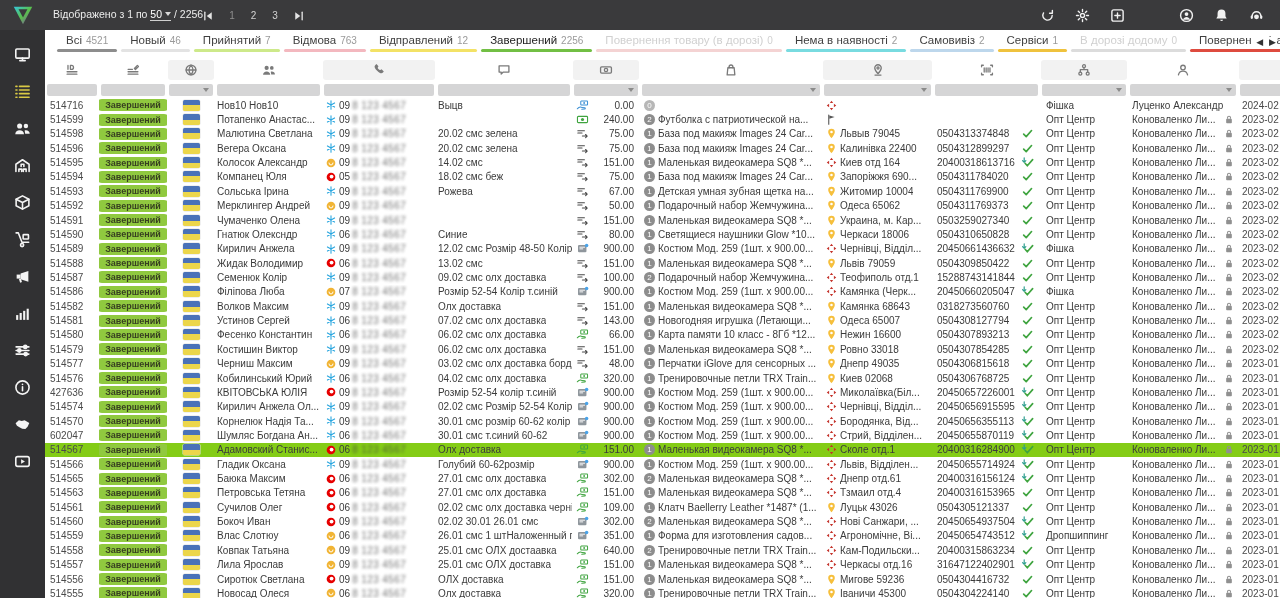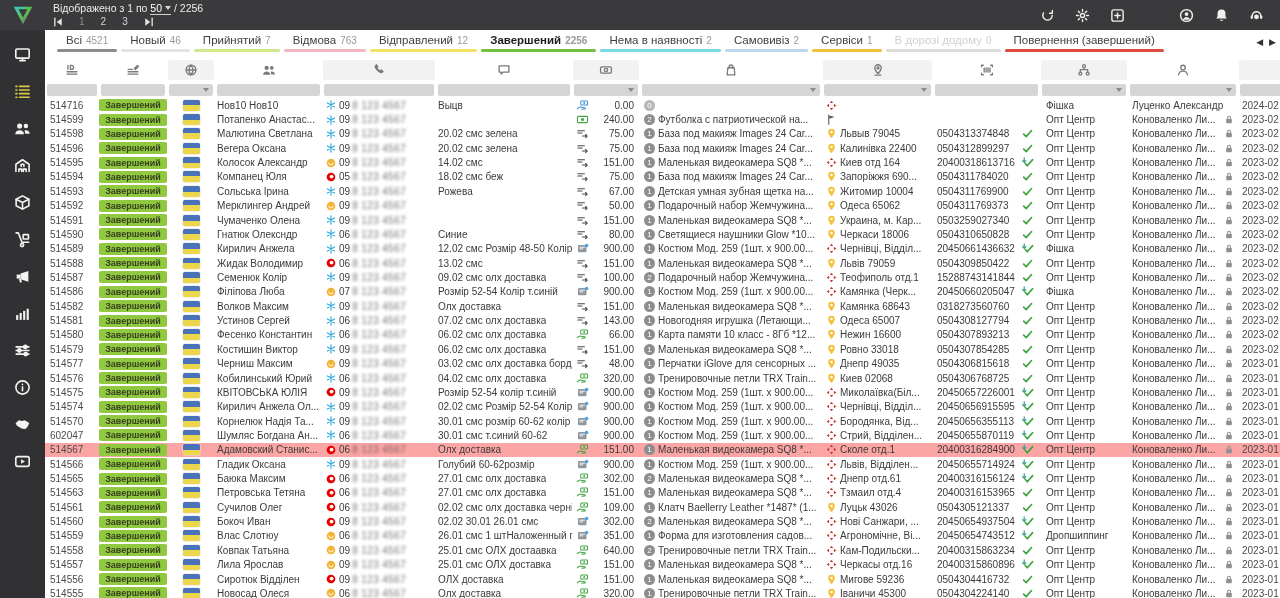--- a/index.html
+++ b/index.html
@@ -5,21 +5,21 @@
   *{box-sizing:border-box;margin:0;padding:0}
   html,body{width:1280px;height:598px;overflow:hidden;background:#fff;
     font-family:"Liberation Sans","DejaVu Sans",sans-serif;color:#3b3b3b}
   .ic{display:inline-flex;align-items:center;justify-content:center;flex:0 0 auto}
   .ic svg{display:block}
 
   
   .topbar{position:absolute;top:0;left:0;right:0;height:30px;background:#3a3a3c;
     display:flex;align-items:center;z-index:6}
   .logo{width:45px;height:30px;display:flex;align-items:center;justify-content:center}
-  .top-left{display:flex;flex-direction:column;justify-content:center;margin-left:8px}
+  .top-left{display:flex;justify-content:center;margin-left:8px}
   .shown{color:#ececec;font-size:10.5px;line-height:12px;white-space:nowrap}
   .pp{border-bottom:1px solid #cfcfcf;cursor:pointer;color:#fff}
   .caret{display:inline-block;width:0;height:0;border-left:3.5px solid transparent;
     border-right:3.5px solid transparent;border-top:4px solid #d8d8d8;margin-left:3px;vertical-align:2px}
   .pag{display:flex;align-items:center;gap:16px;margin-top:1px;height:13px}
   .pag .ic svg{width:10px;height:10px}
   .pnum{font-size:10px;color:#d2d2d2;cursor:pointer}
   .pnum.cur{color:#8f8f8f}
   .top-right{margin-left:auto;display:flex;align-items:center;gap:20px;padding-right:16px;color:#f1f1f1}
   .top-right .ic{cursor:pointer}
@@ -36,42 +36,42 @@
 
   
   .content{position:absolute;left:45px;top:30px;right:0;bottom:0;overflow:hidden;background:#fff}
 
   
   .tabsbar{height:27px;display:flex;align-items:flex-start;padding:4px 26px 0 10px;position:relative;white-space:nowrap;overflow:hidden}
   .tab{display:inline-flex;flex-direction:column;margin:0 2px;cursor:pointer;flex:0 0 auto}
   .tab .t{font-size:11.5px;color:#3f3f3f;padding:0 9px}
   .tab .cnt{color:#9a9a9a;font-size:10px;margin-left:4px}
   .tab .bar{height:3px;border-radius:2px;margin-top:3px}
-  .tab.active .t{font-weight:bold;color:#1d1d1d}
+  .tab.active .t{font-weight:normal;color:#1d1d1d}
   .tab.faded .t,.tab.faded .cnt{color:#d0d0d0}
   .tab-arrows{position:absolute;right:4px;top:7px;display:flex;gap:6px;font-size:9px;color:#333;background:#fff;padding-left:4px}
   .tab-arrows span{cursor:pointer}
 
   
   .hrow{display:flex;height:24px;align-items:center;padding-top:2px}
   .hcell{display:flex;align-items:center;justify-content:center;height:20px;margin:0 1px;
     border-radius:3px;color:#7a7a7a;cursor:pointer;flex:0 0 auto}
   .hcell.alt{background:#f2f2f2}
   .hcell .ic svg{width:14px;height:14px}
   .frow{display:flex;height:17px;align-items:center}
   .fcell{flex:0 0 auto;height:17px;display:flex;align-items:center;padding:0 2px}
   .fbox{height:12px;background:#d5d5d6;border-radius:2px;flex:1;display:flex;align-items:center;
     justify-content:flex-end;cursor:text}
   .fdd{display:inline-block;width:0;height:0;border-left:3px solid transparent;
     border-right:3px solid transparent;border-top:4px solid #8b8b8b;margin-right:4px}
 
   
   .rows{overflow:hidden;height:503px}
   .trow{display:flex;height:14.37px;align-items:center;font-size:10px;cursor:pointer}
-  .trow.hl{background:#fca5a5}
+  .trow.hl{background:#84cc16}
   .cell{display:flex;align-items:center;height:100%;overflow:hidden;white-space:nowrap;flex:0 0 auto}
   .c-id{width:54px;padding-left:5px;color:#4a4a4a}
   .c-st{width:68px;justify-content:center}
   .c-flag{width:48px;justify-content:center}
   .c-nm{width:107px;padding-left:2px}
   .c-ph{width:114px;padding-left:4px}
   .c-cm{width:136px;padding-left:2px}
   .c-pr{width:68px;padding:0 6px 0 4px}
   .c-prod{width:182px;padding-left:4px}
   .c-del{width:111px;padding-left:4px}
@@ -309,20 +309,24 @@
        <span class="bar" style="background:#f3b8bf"></span>
      </div>
       <div class="tab  ">
        <span class="t">Відправлений<span class="cnt">12</span></span>
        <span class="bar" style="background:#f3e266"></span>
      </div>
       <div class="tab active ">
        <span class="t">Завершений<span class="cnt">2256</span></span>
        <span class="bar" style="background:#72bf44"></span>
      </div>
+      <div class="tab  faded">
+       <span class="t">Повернення товару (в дорозі)<span class="cnt">0</span></span>
+       <span class="bar" style="background:#f4d3d3"></span>
+     </div>
       <div class="tab  ">
        <span class="t">Нема в наявності<span class="cnt">2</span></span>
        <span class="bar" style="background:#79dbe0"></span>
      </div>
       <div class="tab  ">
        <span class="t">Самовивіз<span class="cnt">2</span></span>
        <span class="bar" style="background:#bdd7ec"></span>
      </div>
       <div class="tab  ">
        <span class="t">Сервіси<span class="cnt">1</span></span>
@@ -1744,21 +1748,21 @@
           <span class="ic lk">
             <svg viewBox="0 0 12 12">
               <rect x="2.6" y="5.2" width="6.8" height="5.4" rx="1" fill="#909090"></rect>
               <path d="M4.2 5.2V3.8a1.8 1.8 0 013.6 0v1.4" stroke="#909090" stroke-width="1.3" fill="none"></path>
             </svg>
           </span>
         </div>
     <div class="cell c-dt">2023-01</div>
   </div>
       <div class="trow ">
-    <div class="cell c-id">514575</div>
+    <div class="cell c-id">427636</div>
     <div class="cell c-st">
           <span class="pill">Завершений</span>
         </div>
     <div class="cell c-flag">
           <span class="uaflag"></span>
         </div>
     <div class="cell c-nm">КВІТОВСЬКА ЮЛІЯ</div>
     <div class="cell c-ph">
           <span class="ic ">
             <svg viewBox="0 0 12 12">
@@ -2562,21 +2566,21 @@
         </div>
     <div class="cell c-del">
           <span class="ic ">
             <svg viewBox="0 0 12 12" fill="#c4332b">
               <path d="M6 .8l1.8 2.6H4.2zM11.2 6 8.6 7.8V4.2zM6 11.2 4.2 8.6h3.6zM.8 6l2.6-1.8v3.6z"></path>
             </svg>
           </span>
           <span class="pn">Черкасы отд.16</span>
         </div>
     <div class="cell c-ttn">
-          <span class="pn">20400315860896</span>
+          <span class="pn">31647122402901</span>
           <span class="ic mk">
             <svg viewBox="0 0 14 12">
               <path d="M3.4.8v5M3.4 5.8 1.6 4M3.4 5.8 5.2 4" stroke="#2e9e8f" stroke-width="1.3" fill="none" stroke-linecap="round"></path>
               <path d="M4.4 6.9 6.8 9.6 12.6 2.9" stroke="#3fa43f" stroke-width="1.8" fill="none" stroke-linecap="round" stroke-linejoin="round"></path>
             </svg>
           </span>
         </div>
     <div class="cell c-src">Опт Центр</div>
     <div class="cell c-mgr">
           <span class="pn">Коноваленко Ли...</span>
@@ -2590,21 +2594,21 @@
     <div class="cell c-dt">2023-01</div>
   </div>
       <div class="trow ">
     <div class="cell c-id">514556</div>
     <div class="cell c-st">
           <span class="pill">Завершений</span>
         </div>
     <div class="cell c-flag">
           <span class="uaflag"></span>
         </div>
-    <div class="cell c-nm">Сиротюк Відділен</div>
+    <div class="cell c-nm">Сиротюк Светлана</div>
     <div class="cell c-ph">
           <span class="ic ">
             <svg viewBox="0 0 12 12">
               <circle cx="6" cy="6" r="5.2" fill="#e60000"></circle>
               <circle cx="6.7" cy="5.5" r="2.3" fill="#fff"></circle>
             </svg>
           </span>
           <span>09</span>
           <span class="blur">8 123 4567</span>
         </div>

